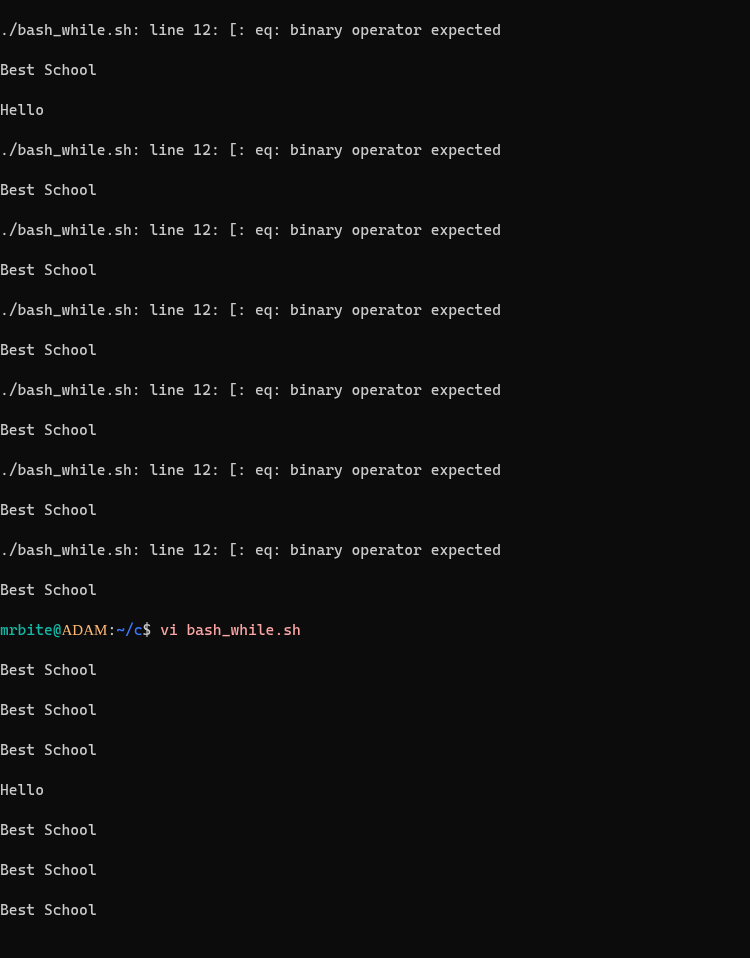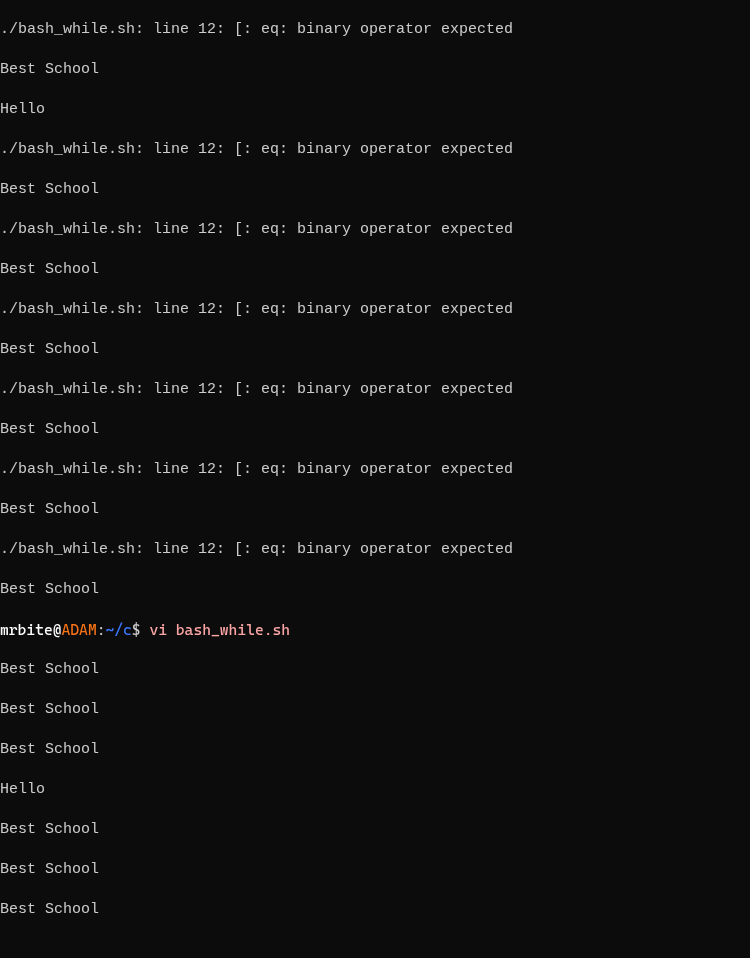--- a/index.html
+++ b/index.html
@@ -14,27 +14,27 @@
     height: 958px;
     overflow: hidden;
   }
   .terminal {
     padding: 0;
     white-space: pre;
   }
   .line {
     white-space: pre;
   }
-  .user { color: #ffffff; }
-  .host { color: #f97316; }
+  .user { color: #14b8a6; }
+  .host { color: #fdba74; font-family: Liberation Serif, serif; }
   .colon { color: #cccccc; }
   .path { color: #3b78ff; }
   .dollar { color: #cccccc; }
   .cmd { color: #fca5a5; }
-  .out { color: #cccccc; font-family: Liberation Mono, monospace; }
+  .out { color: #cccccc; }
 </style>
 </head>
 <body>
 
 <div class="terminal">
 <div class="line out">./bash_while.sh: line 12: [: eq: binary operator expected</div>
 <div class="line out">Best School</div>
 <div class="line out">Hello</div>
 <div class="line out">./bash_while.sh: line 12: [: eq: binary operator expected</div>
 <div class="line out">Best School</div>

